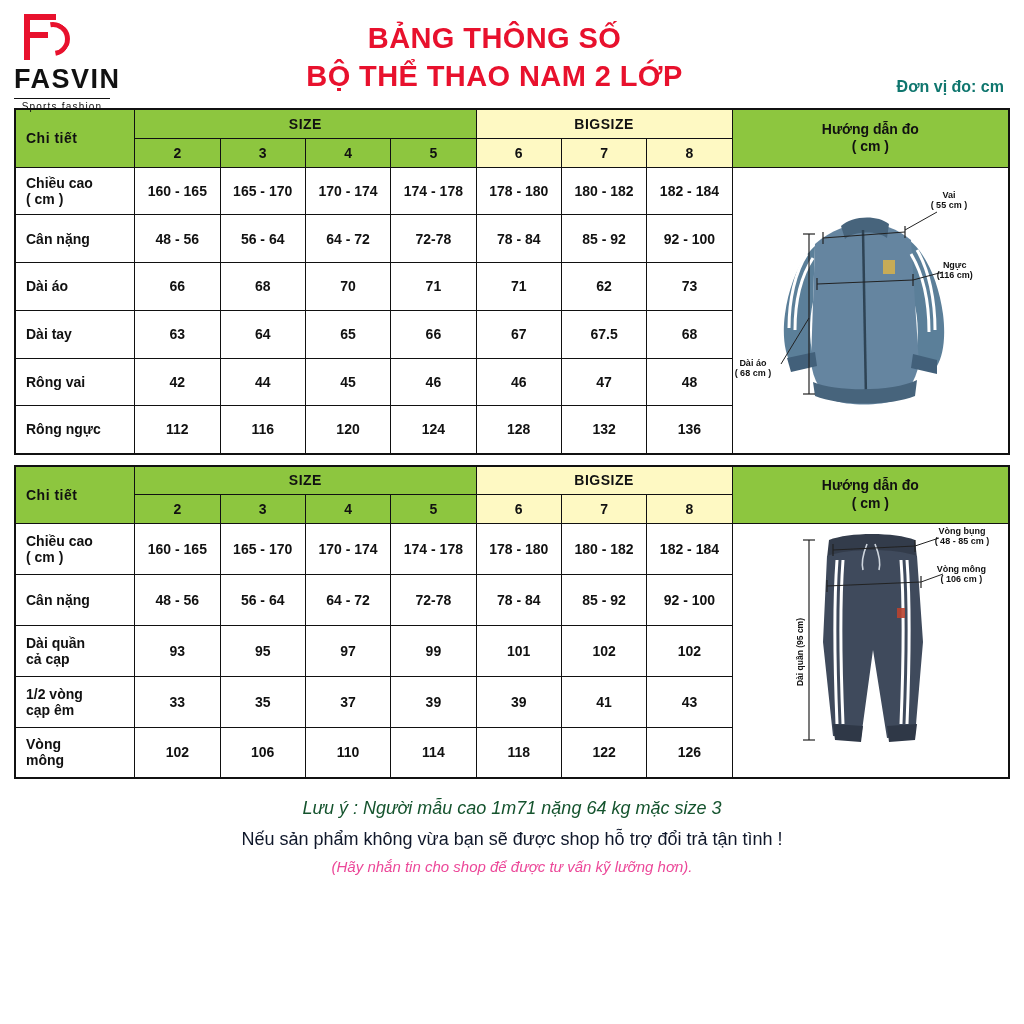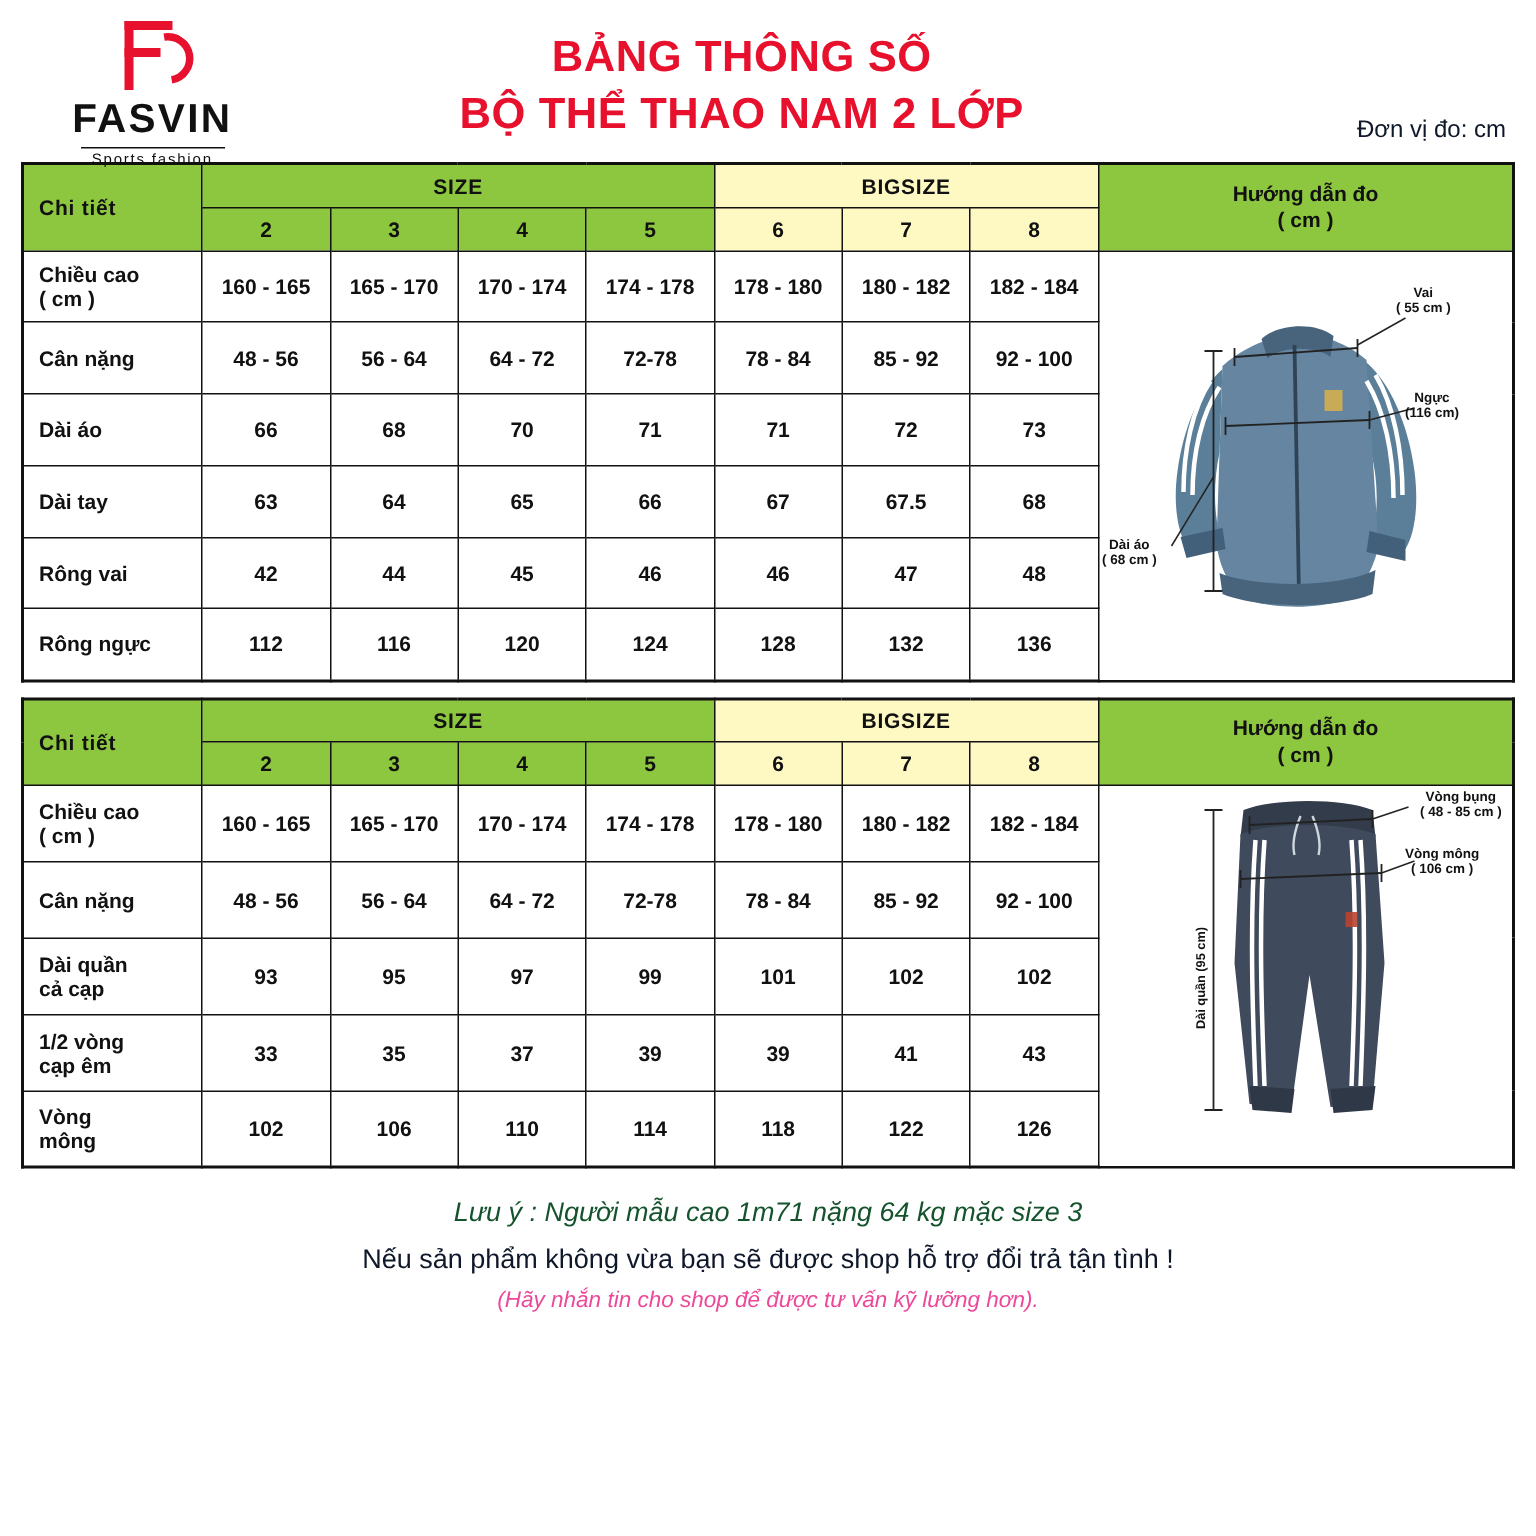--- a/index.html
+++ b/index.html
@@ -21,21 +21,21 @@
   .header {
     display: flex;
     align-items: flex-start;
     padding: 8px 14px 0 14px;
     height: 108px;
   }
   .brand {
     width: 175px;
     display: flex;
     flex-direction: column;
-    align-items: center;
+    align-items: flex-start;
     padding-top: 4px;
   }
   .brand-mark {
     width: 58px; height: 50px;
     position: relative;
   }
   .brand-mark .f-bar {
     position: absolute;
     background: #e8112d;
   }
@@ -82,22 +82,22 @@
     letter-spacing: 0.4px;
   }
   .unit-wrap {
     width: 210px;
     text-align: right;
     padding-top: 70px;
     padding-right: 6px;
   }
   .unit {
     font-size: 16px;
-    font-weight: normal;
-    color: #0f172a;
+    font-weight: bold;
+    color: #0f766e;
   }
 
   
   .tbl-wrap { padding: 0 14px; }
   table.sz {
     width: 996px;
     border-collapse: collapse;
     table-layout: fixed;
     border: 2px solid #111;
   }
@@ -308,21 +308,21 @@
         <td class="red">92 - 100</td>
       </tr>
 
       <tr class="row-t">
         <td class="lbl">Dài áo</td>
         <td>66</td>
         <td>68</td>
         <td>70</td>
         <td>71</td>
         <td>71</td>
-        <td>72</td>
+        <td>62</td>
         <td>73</td>
       </tr>
 
       <tr class="row-t">
         <td class="lbl">Dài tay</td>
         <td>63</td>
         <td>64</td>
         <td>65</td>
         <td>66</td>
         <td>67</td>
@@ -435,21 +435,21 @@
               <line x1="72" y1="16" x2="72" y2="216" stroke="#222" stroke-width="1.2"></line>
               <line x1="66" y1="16" x2="78" y2="16" stroke="#222" stroke-width="1.2"></line>
               <line x1="66" y1="216" x2="78" y2="216" stroke="#222" stroke-width="1.2"></line>
 
               <line x1="178" y1="22" x2="202" y2="14" stroke="#222" stroke-width="1"></line>
               <line x1="184" y1="58" x2="206" y2="50" stroke="#222" stroke-width="1"></line>
 
               <text x="66" y="128" transform="rotate(-90 66 128)" text-anchor="middle" font-family="Liberation Sans, sans-serif" font-size="8.5" font-weight="bold" fill="#111">Dài quần (95 cm)</text>
             </svg>
 
-            <div class="anno" style="left:214px; top:2px;">
+            <div class="anno" style="left:202px; top:2px;">
               <div>Vòng bụng</div>
               <div>( 48 - 85 cm )</div>
             </div>
             <div class="anno" style="left:204px; top:40px;">
               <div>Vòng mông</div>
               <div>( 106 cm )</div>
             </div>
           </div>
         </td>
       </tr>

